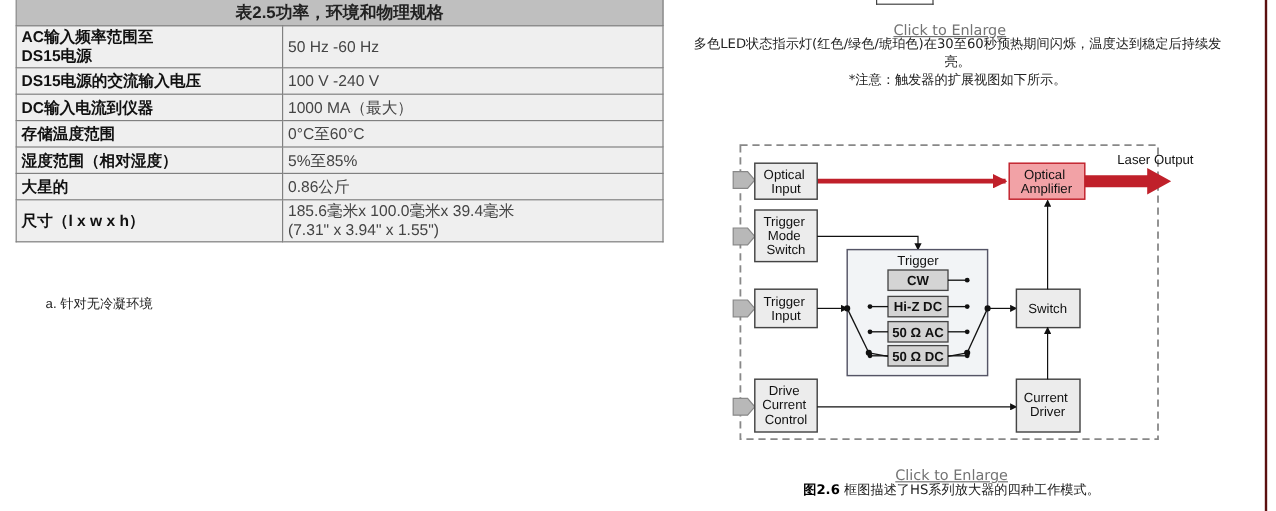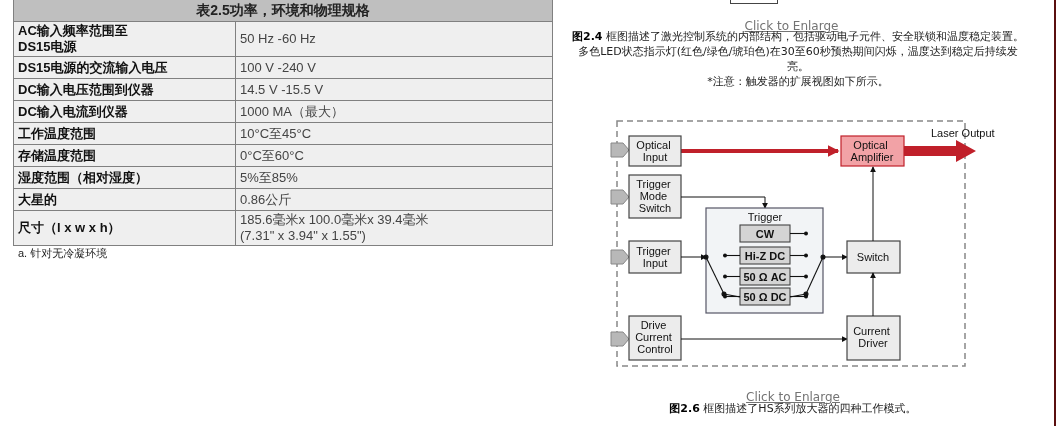--- a/index.html
+++ b/index.html
@@ -8,21 +8,21 @@
 
   
   .spec-table { position:absolute; left:13px; top:-1px; width:540px;
                 border-collapse:collapse; font-size:13px; }
   .spec-table th { background:#bfbfbf; border:1px solid #808080; height:21px;
                    font-weight:bold; color:#222; font-size:14px; padding:0; }
   .spec-table td { background:#efefef; border:1px solid #808080; padding:1px 4px;
                    height:19px; line-height:16px; }
   .spec-table td.param { width:213px; font-weight:bold; color:#111; }
   .spec-table td.val { text-align:left; color:#444; }
-  .footnote { position:absolute; left:18px; top:246px; font-size:11px; color:#222; }
+  .footnote { position:absolute; left:38px; top:246px; font-size:11px; color:#222; }
 
   
   .prev-frame { position:absolute; left:730px; top:-4px; width:46px; height:7px;
                 border:1px solid #444; border-top:none; }
   .link { color:#737373; text-decoration:underline; font-size:12px; cursor:pointer;
           font-family:"DejaVu Sans", sans-serif; }
   .cap1-link { position:absolute; left:0; width:1583px; top:16px; text-align:center; }
   .caption { position:absolute; font-size:11px; color:#222; text-align:center;
              line-height:15px; font-family:"DejaVu Sans", sans-serif; }
   .caption b { color:#000; }
@@ -57,40 +57,24 @@
       <tr>
         <td class="param">
           <div>DS15电源的交流输入电压</div>
         </td>
         <td class="val">
           <div>100 V -240 V</div>
         </td>
       </tr>
       <tr>
         <td class="param">
-          <div>DC输入电压范围到仪器</div>
-        </td>
-        <td class="val">
-          <div>14.5 V -15.5 V</div>
-        </td>
-      </tr>
-      <tr>
-        <td class="param">
           <div>DC输入电流到仪器</div>
         </td>
         <td class="val">
           <div>1000 MA（最大）</div>
-        </td>
-      </tr>
-      <tr>
-        <td class="param">
-          <div>工作温度范围</div>
-        </td>
-        <td class="val">
-          <div>10°C至45°C</div>
         </td>
       </tr>
       <tr>
         <td class="param">
           <div>存储温度范围</div>
         </td>
         <td class="val">
           <div>0°C至60°C</div>
         </td>
       </tr>
@@ -119,21 +103,20 @@
           <div>(7.31" x 3.94" x 1.55")</div>
         </td>
       </tr>
     </tbody>
 </table>
 <div class="footnote">a. 针对无冷凝环境</div>
 
 <div class="prev-frame"></div>
 <div class="cap1-link"><span class="link">Click to Enlarge</span></div>
 <div class="caption cap1">
-  <div><b>图2.4</b><span> 框图描述了激光控制系统的内部结构，包括驱动电子元件、安全联锁和温度稳定装置。</span></div>
   <div>多色LED状态指示灯(红色/绿色/琥珀色)在30至60秒预热期间闪烁，温度达到稳定后持续发</div>
   <div>亮。</div>
   <div>*注意：触发器的扩展视图如下所示。</div>
 </div>
 
 <svg class="diagram" viewBox="0 0 410 270" width="410" height="270">
   <defs>
     <marker id="arr" viewBox="0 0 8 8" refX="7" refY="4" markerWidth="6" markerHeight="6" orient="auto">
       <path d="M0,0 L8,4 L0,8 z" fill="#111"></path>
     </marker>

